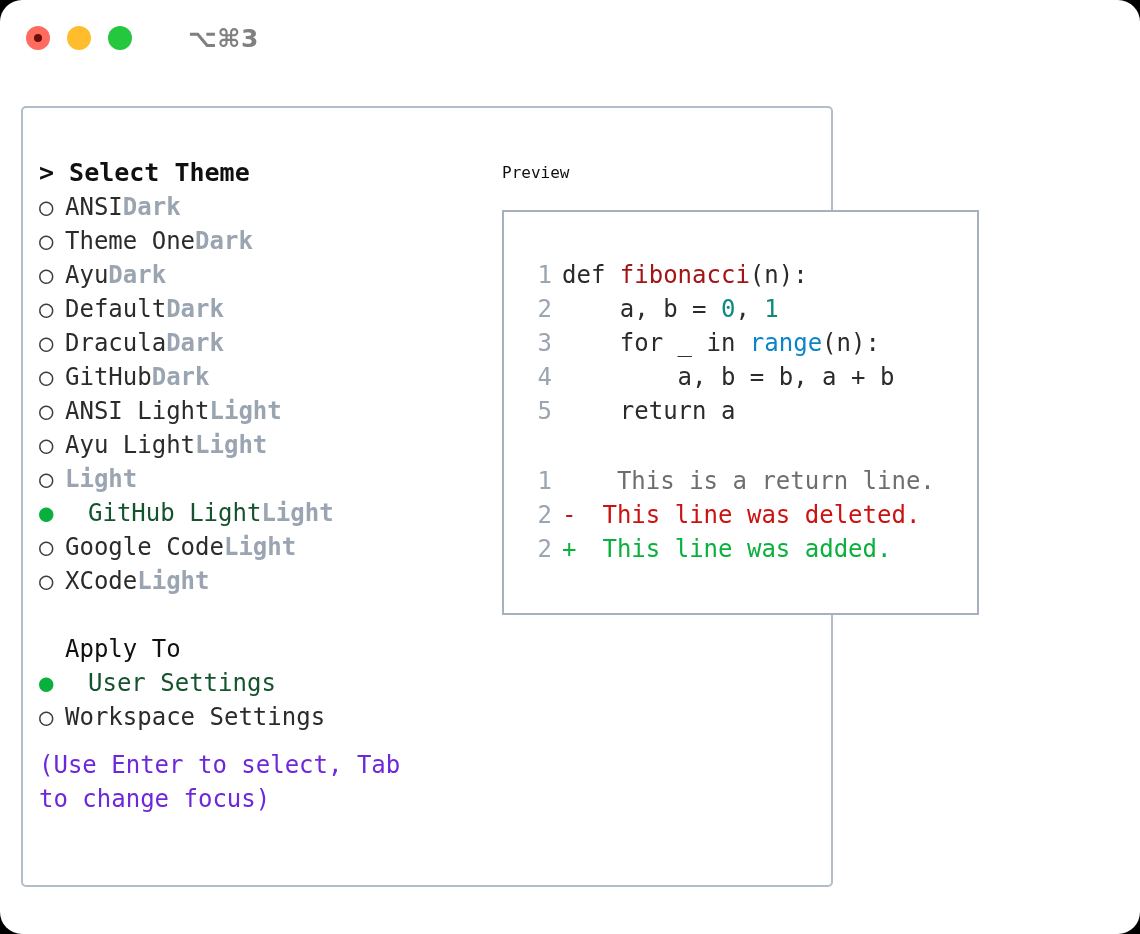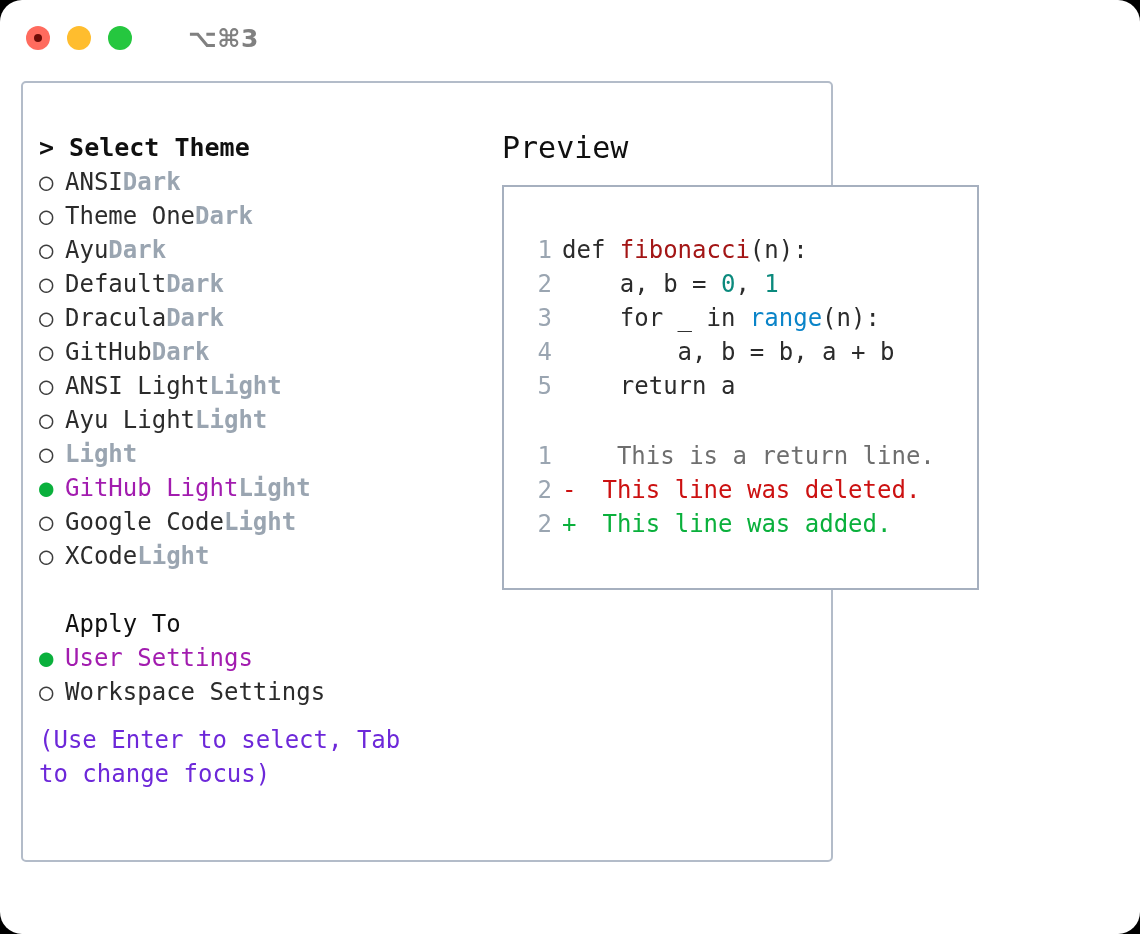--- a/index.html
+++ b/index.html
@@ -66,21 +66,21 @@
     font-weight: bold;
     color: #808080;
     letter-spacing: 0.5px;
     white-space: pre;
   }
 
   
   .panel {
     position: absolute;
     left: 21px;
-    top: 81px;
+    top: 106px;
     width: 812px;
     height: 781px;
     border: 2px solid #b3bcc9;
     border-radius: 5px;
     background: #ffffff;
     box-sizing: border-box;
   }
 
   .columns {
     position: absolute;
@@ -117,21 +117,21 @@
   .marker {
     display: inline-block;
     width: 26px;
     flex: 0 0 26px;
     font-size: 24px;
     line-height: 34px;
     color: #3d3d3d;
   }
   .marker.sel { color: #0ab03c; }
   .opt-label { color: #2b2b2b; }
-  .opt.selected .opt-label { color: #a21caf; }
+  .opt.selected .opt-label { color: #14532d; margin-left: 23px; }
   .opt-variant { color: #9aa5b1; font-weight: bold; }
   .opt.selected .opt-variant { color: #9aa5b1; }
 
   .section-gap { height: 34px; }
 
   .apply-heading {
     display: flex;
     align-items: flex-end;
     line-height: 34px;
     font-size: 24px;
@@ -149,21 +149,21 @@
   }
 
   
   .right-col {
     position: absolute;
     left: 479px;
     top: 48px;
     width: 490px;
   }
   .preview-title {
-    font-size: 30px;
+    font-size: 16px;
     color: #101010;
     line-height: 34px;
     white-space: pre;
   }
   .preview-box {
     margin-top: 20px;
     width: 477px;
     height: 405px;
     border: 2px solid #a6b0bf;
     box-sizing: border-box;

